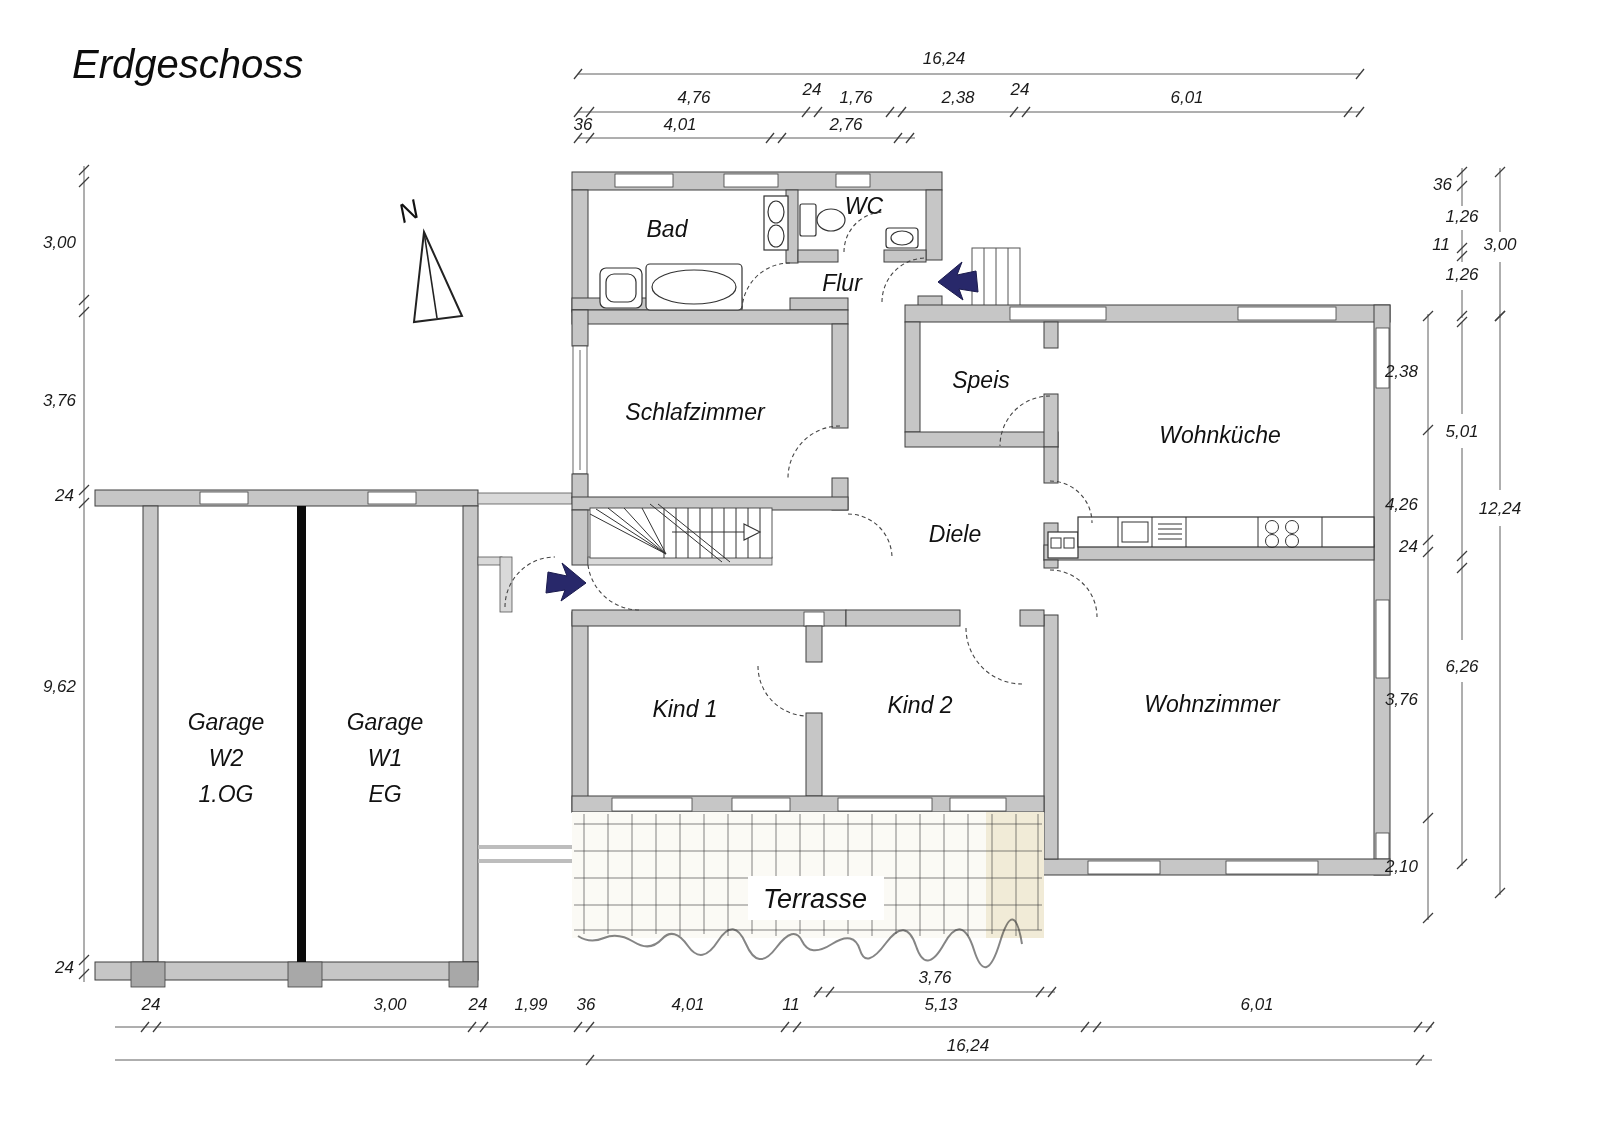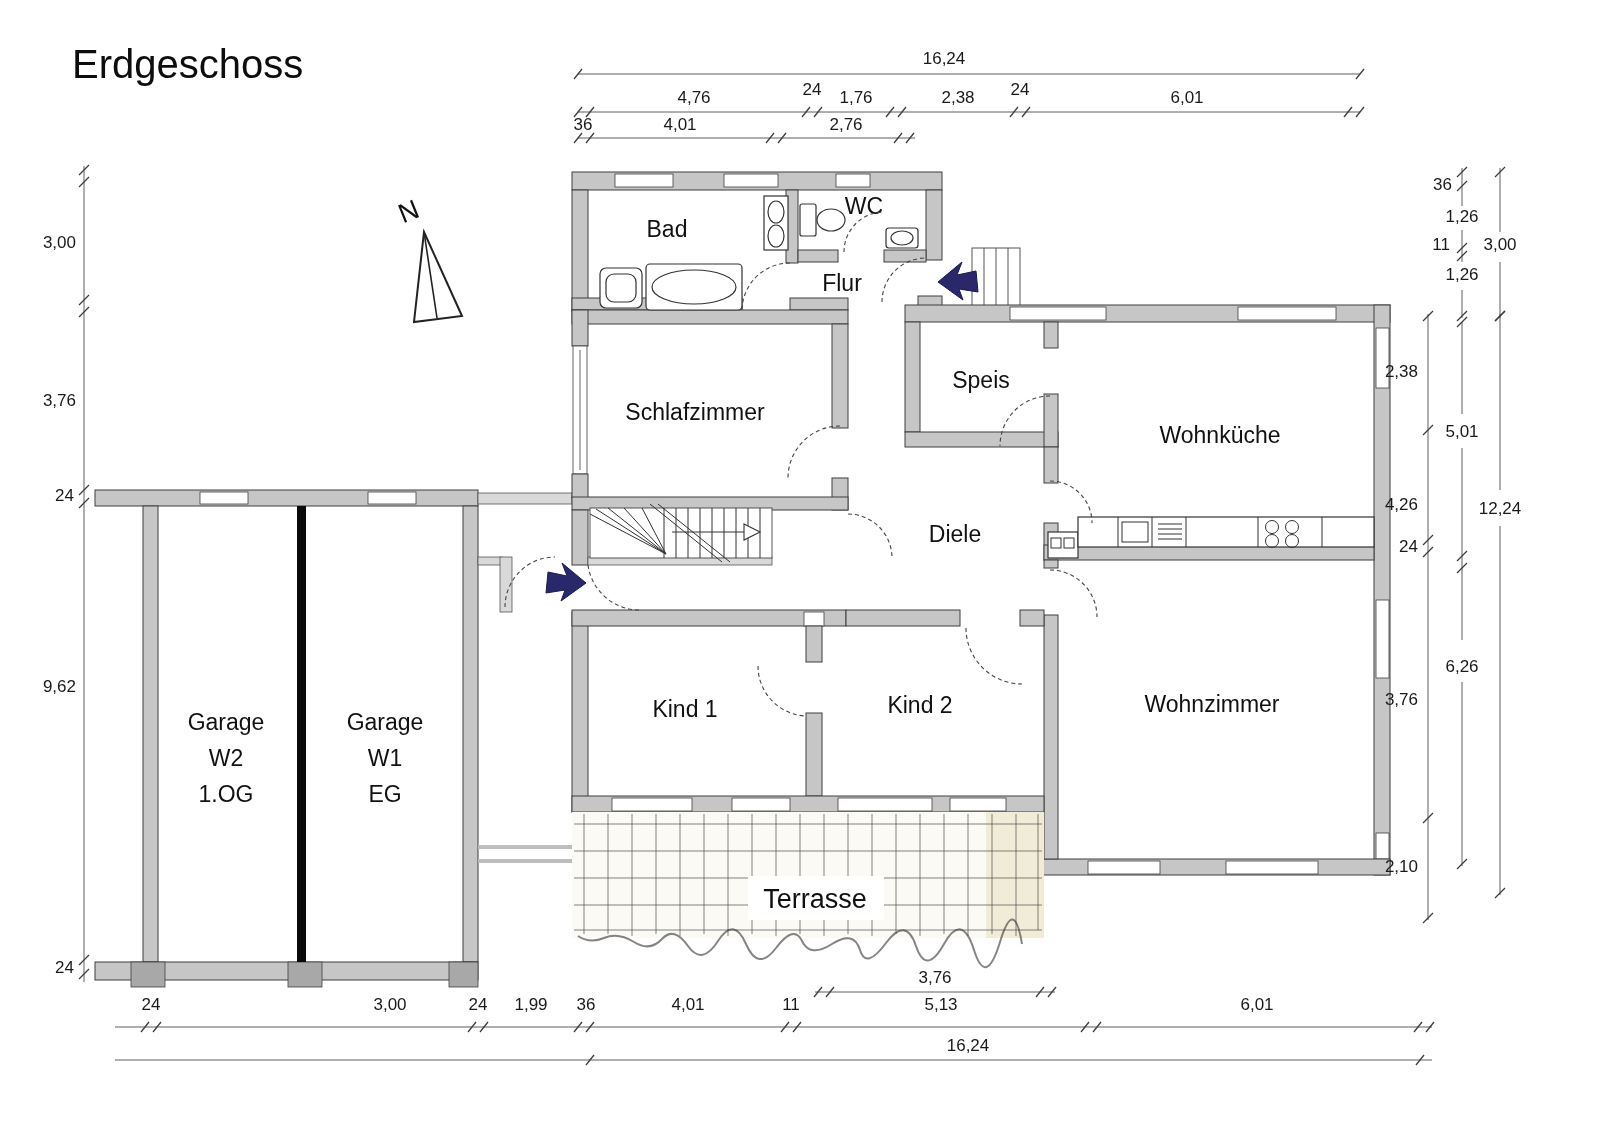--- a/index.html
+++ b/index.html
@@ -1,16 +1,16 @@
 <!DOCTYPE html>
 <html><head>
 <meta charset="utf-8">
 <style>
   html,body{margin:0;padding:0;background:#ffffff;}
-  .page{width:1600px;height:1132px;position:relative;background:#fff;overflow:hidden;}
+  .page{width:1600px;height:1132px;position:relative;background:#fff;overflow:hidden;font-style:italic;}
   svg text{font-family:"Liberation Sans", sans-serif;}
   .title{font-size:40px;fill:#0d0d0d;}
   .room-label{font-size:23px;fill:#111;text-anchor:middle;}
   .big{font-size:27px;}
   .dim-label{font-size:17px;fill:#1a1a1a;text-anchor:middle;}
   .end{text-anchor:end;}
   .wall{fill:#c6c6c6;stroke:#3f3f3f;stroke-width:1;}
   .thin{fill:#d9d9d9;stroke:#555;stroke-width:.8;}
   .win{fill:#ffffff;stroke:#3f3f3f;stroke-width:.8;}
   .pillar{fill:#a8a8a8;stroke:#3f3f3f;stroke-width:.8;}

